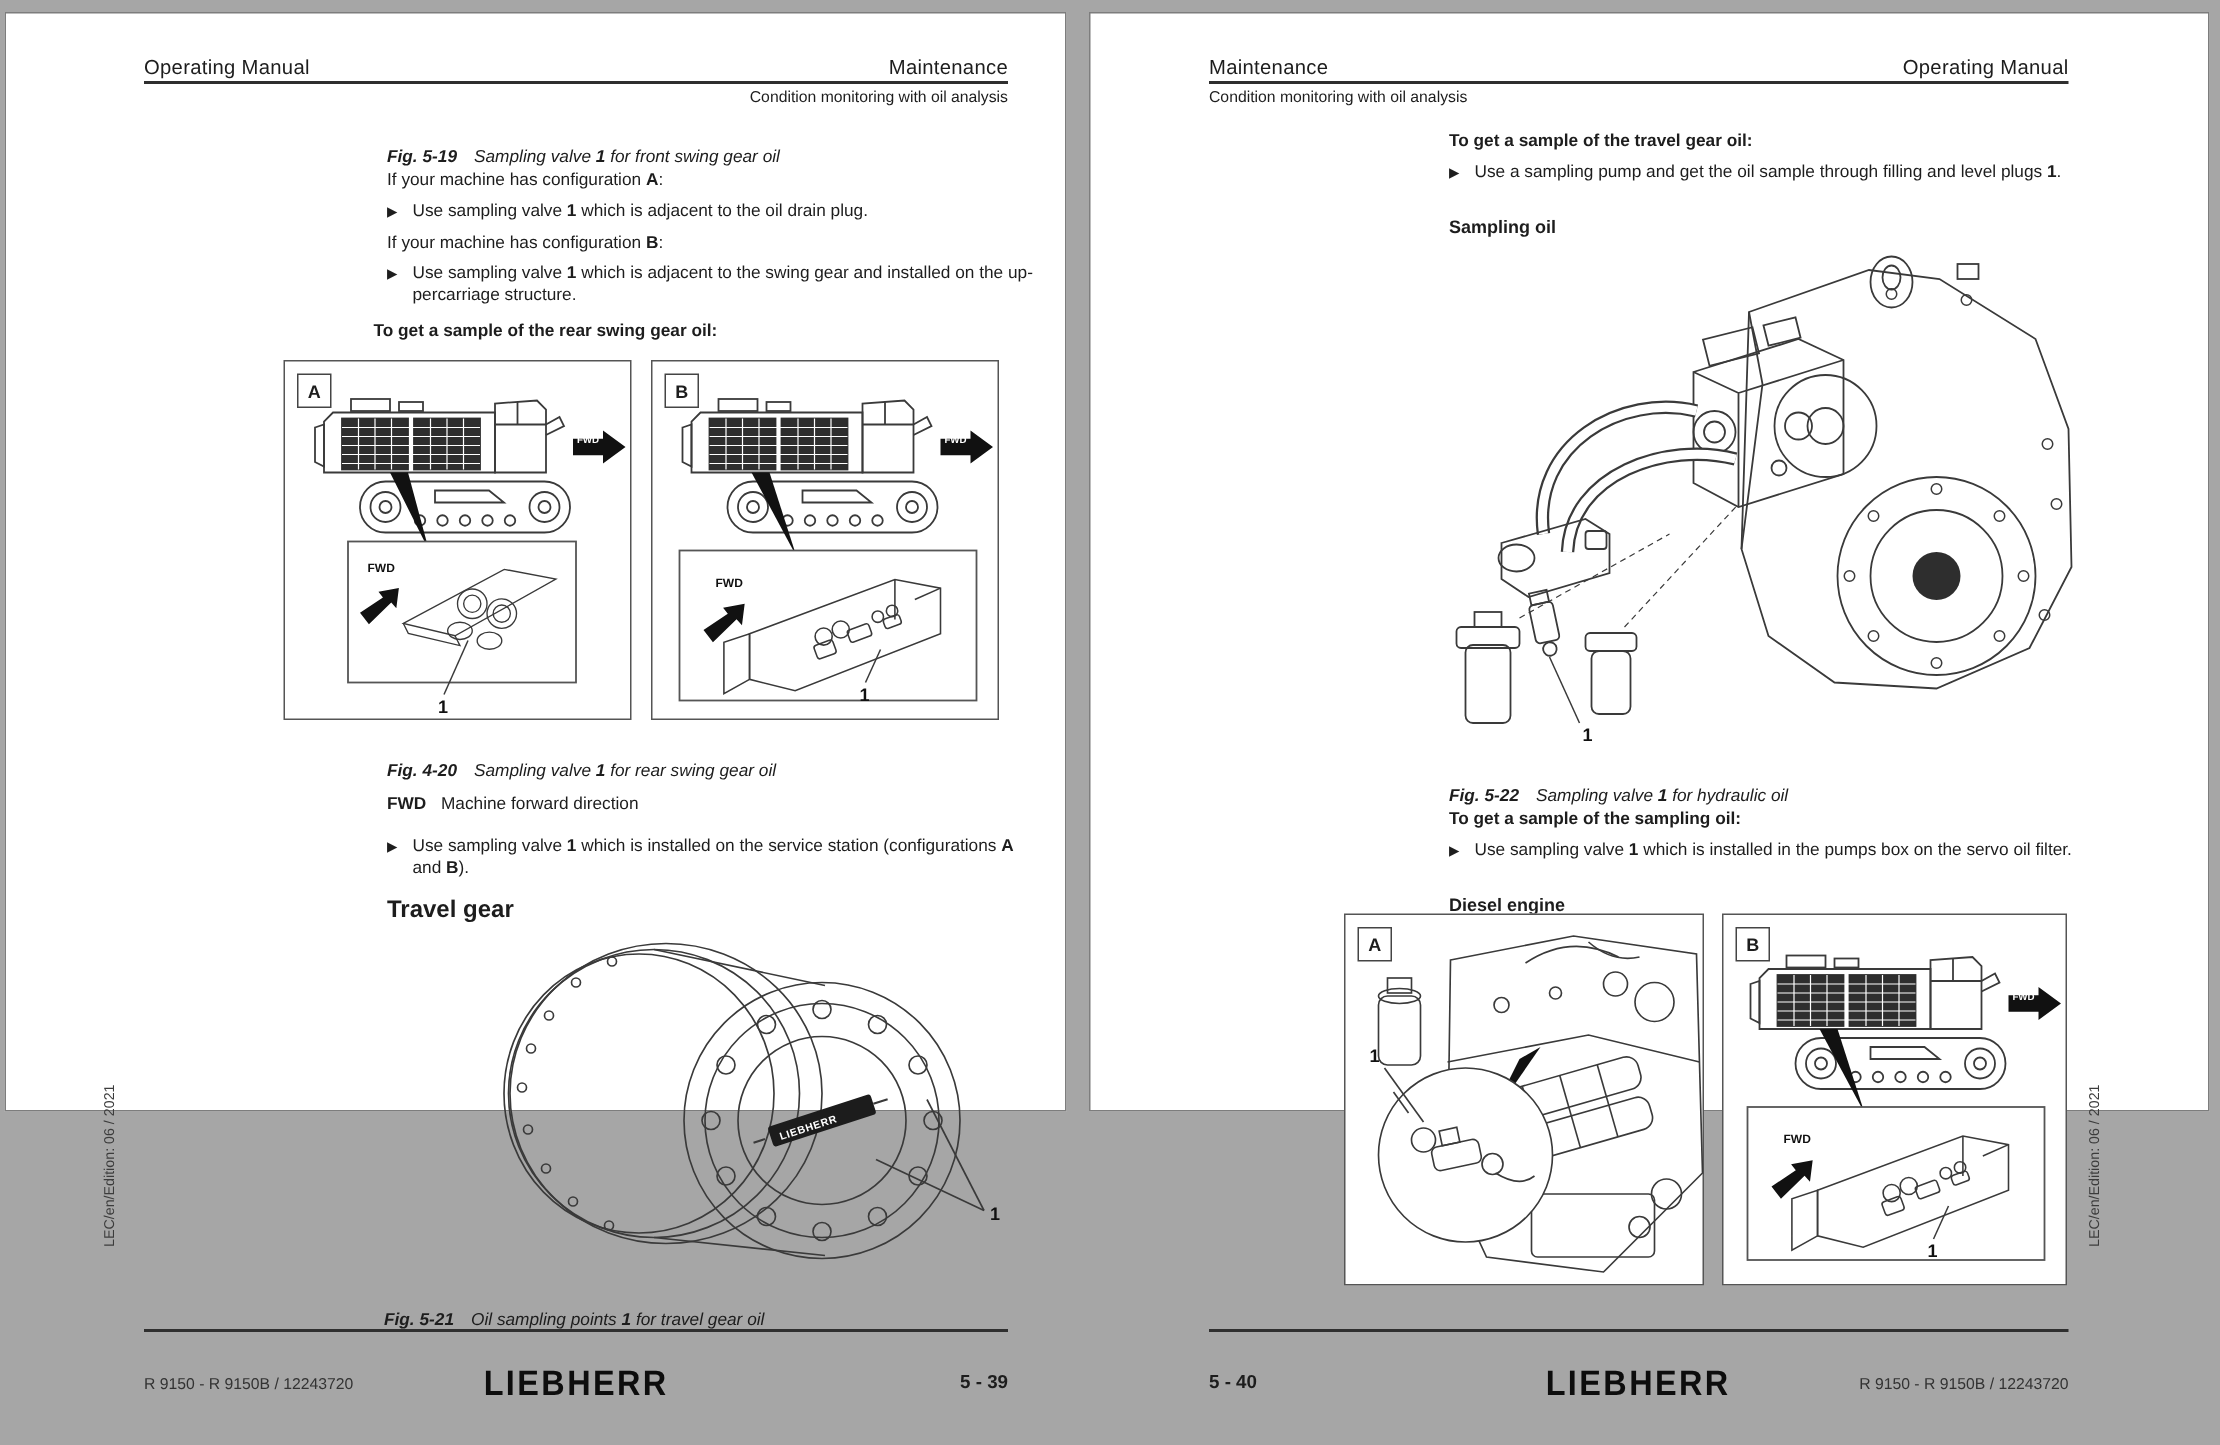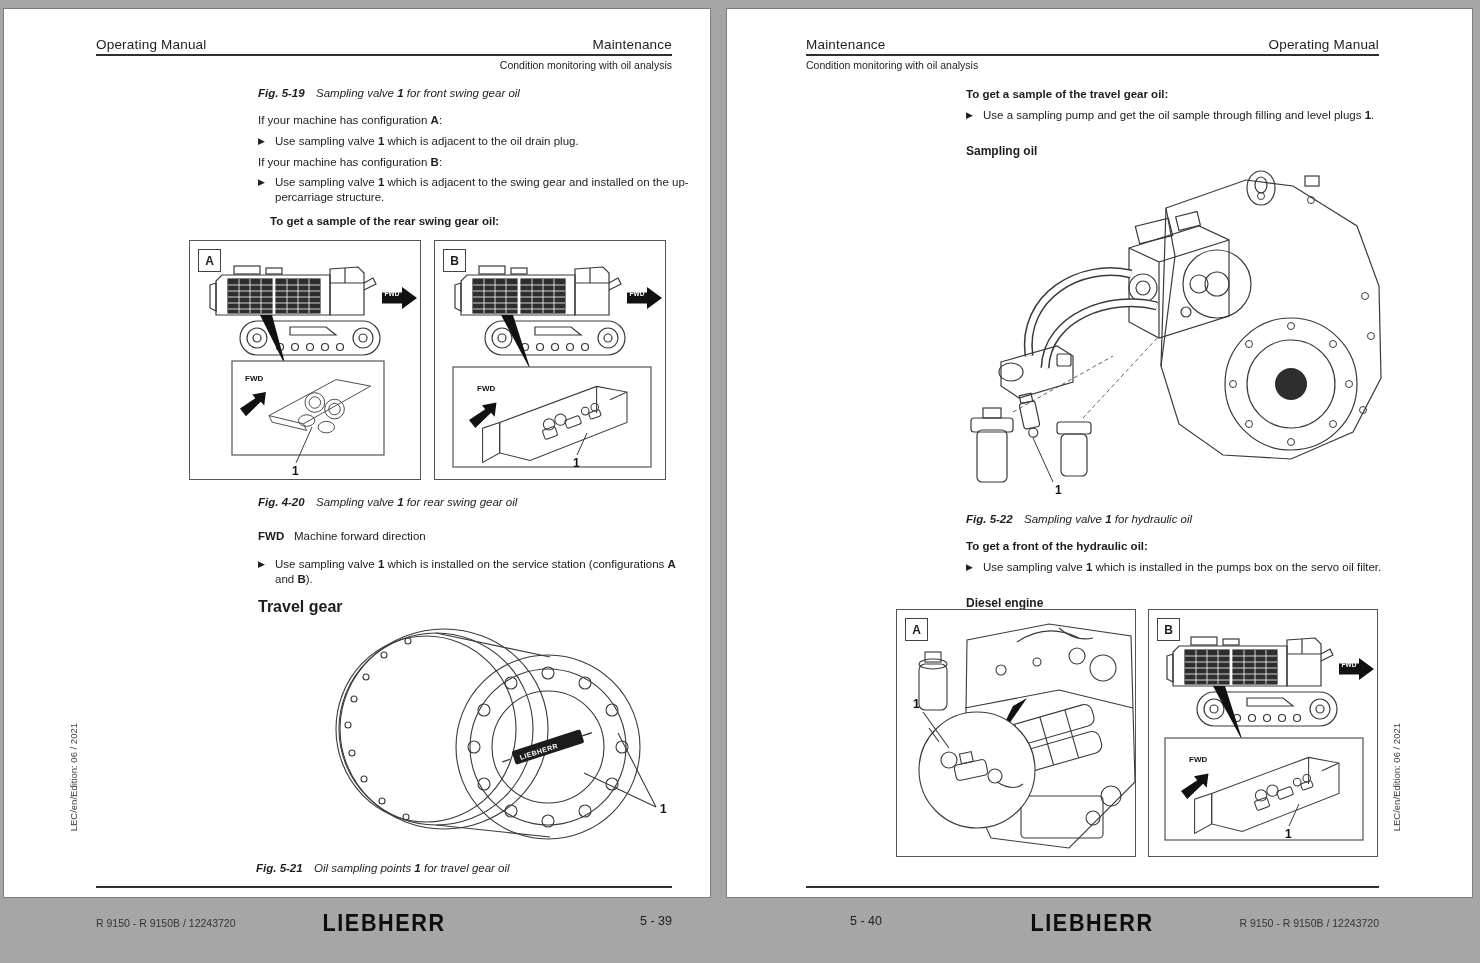--- a/index.html
+++ b/index.html
@@ -4,44 +4,44 @@
 <style>
   html,body{margin:0;padding:0;}
   body{
     width:1480px;height:963px;position:relative;overflow:hidden;
     background:#a6a6a6;
     font-family:"Liberation Sans", sans-serif;
     color:#1d1d1d;
     -webkit-font-smoothing:antialiased;
   }
   .page{
-    position:absolute;top:8px;height:890px;background:#fff;
+    position:absolute;top:8px;height:733px;background:#fff;
     border:1px solid #7d7d7d;box-sizing:border-box;
   }
   #page-left{left:3px;width:708px;}
   #page-right{left:726px;width:747px;}
   .abs{position:absolute;}
   .hdr{font-size:13.5px;letter-spacing:.2px;}
   .rule{border-top:2px solid #2f2f2f;height:0;}
   .subtitle{font-size:10.5px;}
   .body,.caption,.bullet,.note{font-size:11.5px;line-height:15px;white-space:nowrap;}
-  .caption{font-style:italic;}
+  .caption{font-style:italic;margin-top:12px;}
   .caption .cl{display:inline-block;width:58px;font-style:italic;}
   .bold{font-weight:bold;}
   .bullet{display:flex;}
   .bullet .bm{display:inline-block;width:17px;font-size:9px;line-height:15px;}
   .note .term{display:inline-block;width:36px;font-weight:bold;}
   .figbox{position:absolute;border:1.2px solid #555;background:#fff;box-sizing:border-box;}
   .figletter{
     position:absolute;left:8px;top:8px;width:21px;height:21px;border:1.2px solid #444;
     font-size:12px;font-weight:bold;display:flex;align-items:center;justify-content:center;
     background:#fff;z-index:2;
   }
   .footer-doc{font-size:10.5px;color:#333;}
-  .footer-page{font-size:12.5px;font-weight:normal;margin-left:44px;}
+  .footer-page{font-size:12.5px;font-weight:bold;}
   .logo{
     font-size:20px;font-weight:bold;letter-spacing:1.5px;color:#0d0d0d;
     transform:scale(1.08,1.18);display:inline-block;
   }
   .logo-wrap{text-align:center;}
   .edition{
     font-size:9.5px;color:#3c3c3c;
     writing-mode:vertical-rl;transform:rotate(180deg);
     white-space:nowrap;
   }
@@ -145,21 +145,21 @@
 
   <div class="abs body" style="left:254px;top:146px;">
     <span>If your machine has configuration </span><b>B</b><span>:</span>
   </div>
 
   <div class="abs bullet" style="left:254px;top:166px;">
     <span class="bm">▶</span>
     <span><span>Use sampling valve </span><b>1</b><span> which is adjacent to the swing gear and installed on the up-</span><br><span>percarriage structure.</span></span>
   </div>
 
-  <div class="abs body bold" style="left:266px;top:205px;">To get a sample of the rear swing gear oil:</div>
+  <div class="abs body bold" style="left:245px;top:205px;">To get a sample of the rear swing gear oil:</div>
 
   <div class="figbox" style="left:185px;top:231px;width:232px;height:240px;">
     <div class="figletter">A</div>
     <svg viewBox="0 0 232 240" width="232" height="240">
       <use href="#excv" x="16" y="12"></use>
       <g transform="translate(192,46)">
           <use href="#fwdblock"></use>
         </g>
       <text class="fwdw" x="202" y="54.5" text-anchor="middle">FWD</text>
       <polygon points="70,74 82,74 96,126" fill="#111"></polygon>
@@ -342,21 +342,21 @@
       <line x1="52" y1="246" x2="152" y2="190" stroke-dasharray="4,3" stroke-width="0.8"></line>
       <line x1="72" y1="272" x2="92" y2="316" stroke-width="1"></line>
     </g>
     <text class="figtxt" x="94" y="328">1</text>
   </svg>
 
   <div class="abs caption" style="left:239px;top:503px;">
     <b class="cl">Fig. 5-22</b><span><span>Sampling valve </span><b>1</b><span> for hydraulic oil</span></span>
   </div>
 
-  <div class="abs body bold" style="left:239px;top:530px;">To get a front of the hydraulic oil:</div>
+  <div class="abs body bold" style="left:239px;top:530px;">To get a sample of the sampling oil:</div>
 
   <div class="abs bullet" style="left:239px;top:551px;">
     <span class="bm">▶</span>
     <span><span>Use sampling valve </span><b>1</b><span> which is installed in the pumps box on the servo oil filter.</span></span>
   </div>
 
   <div class="abs body bold" style="left:239px;top:587px;font-size:12px;">Diesel engine</div>
 
   <div class="figbox" style="left:169px;top:600px;width:240px;height:248px;">
     <div class="figletter">A</div>

